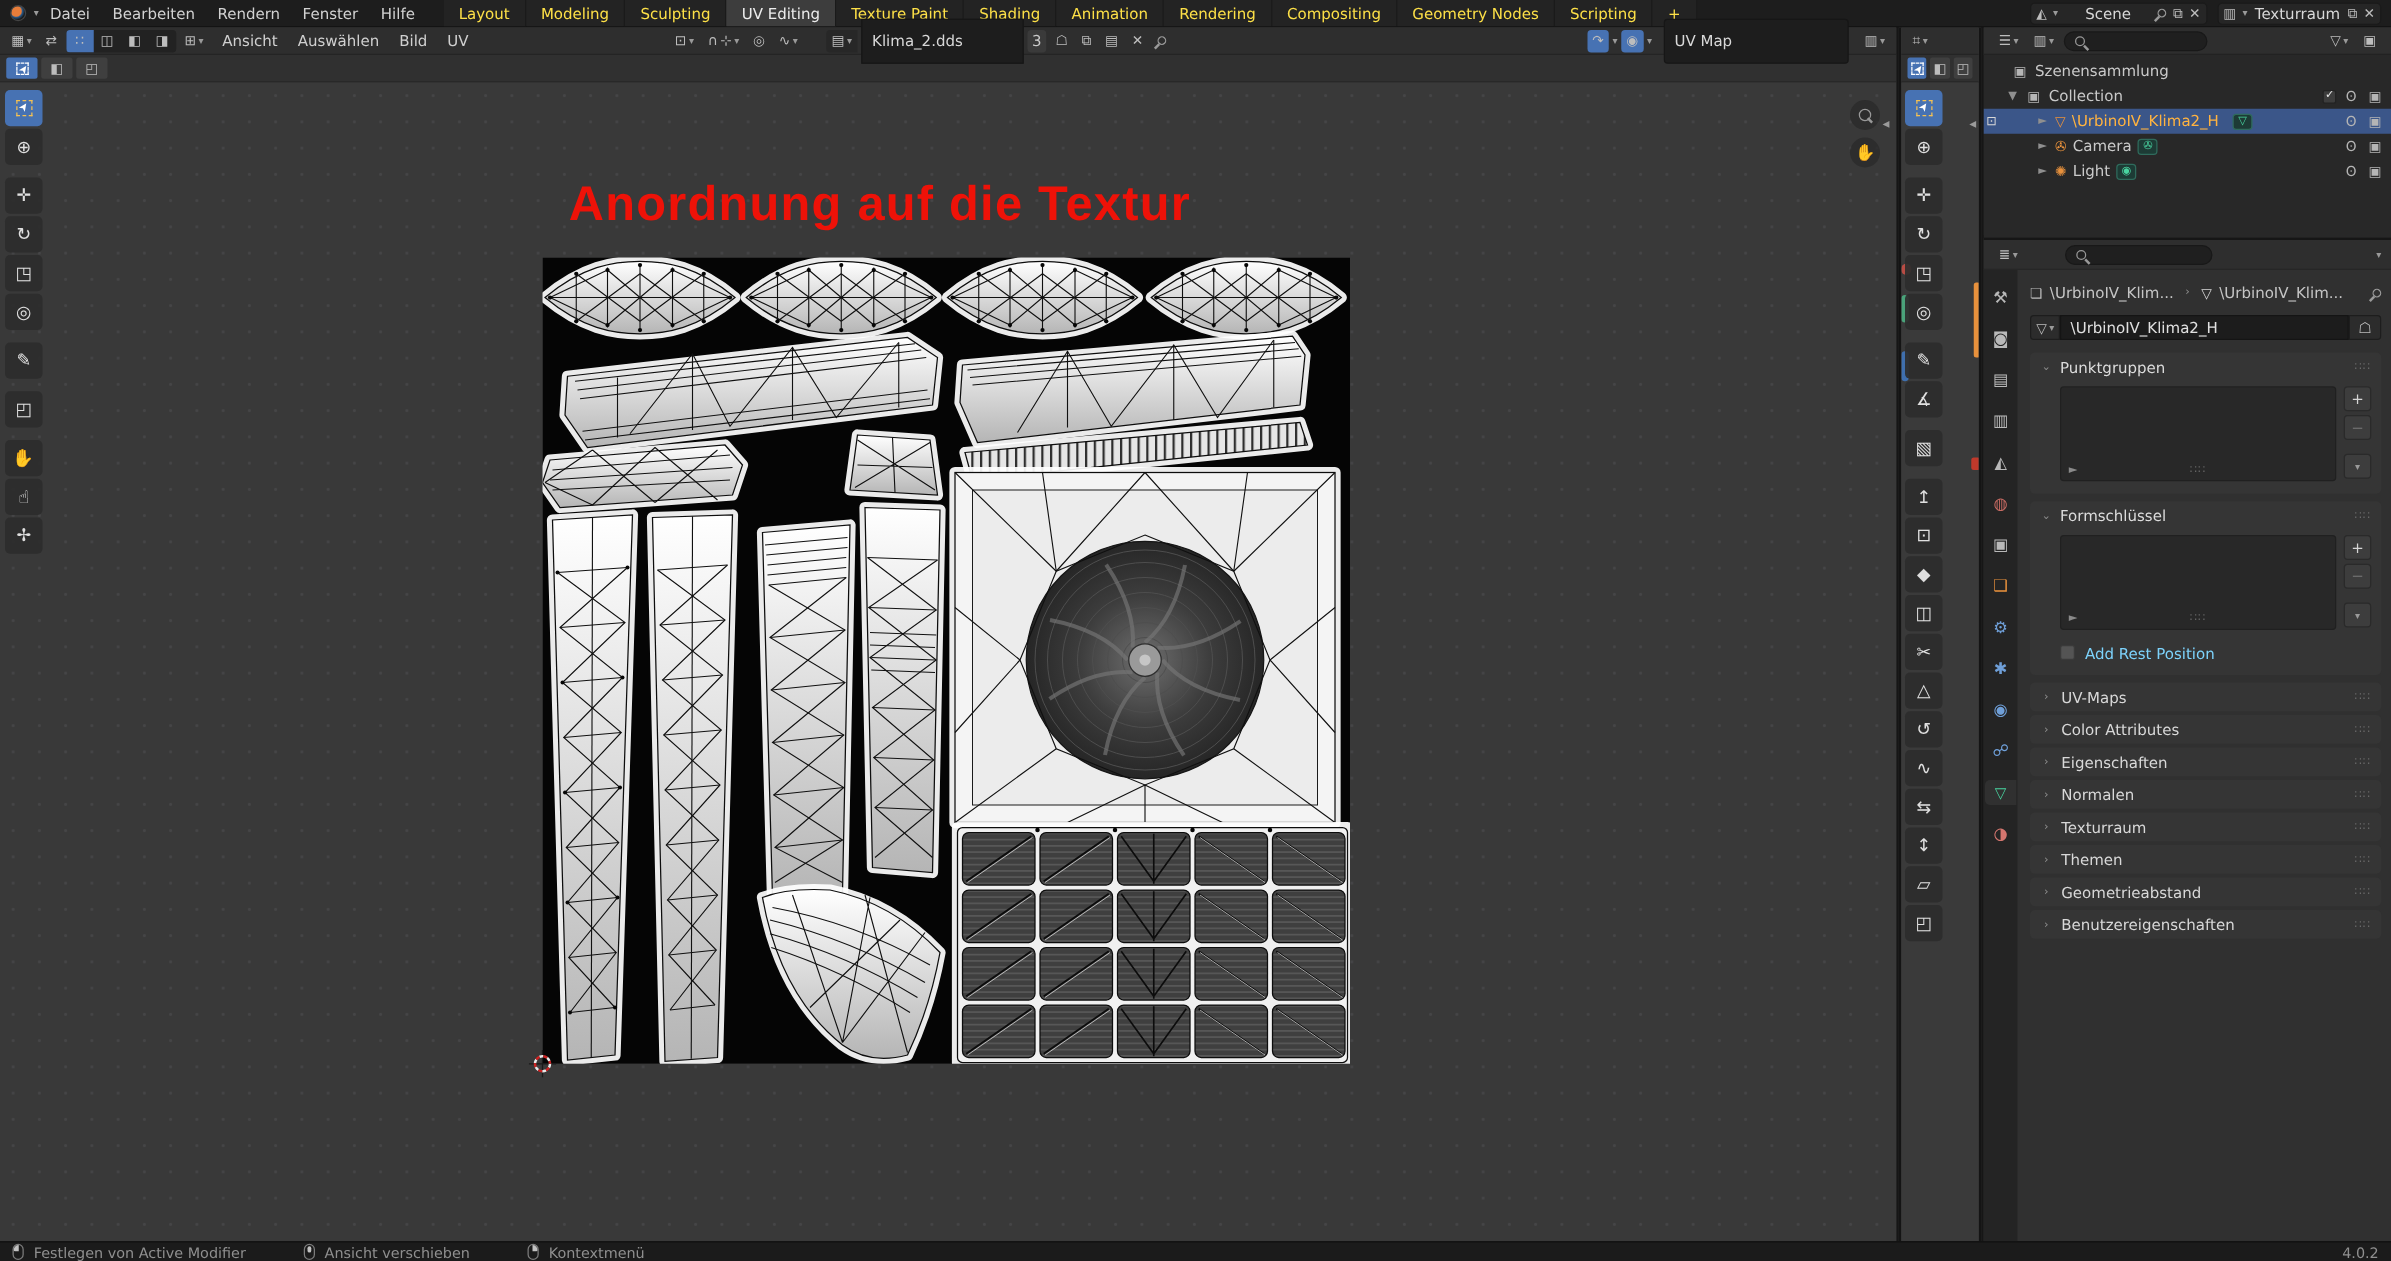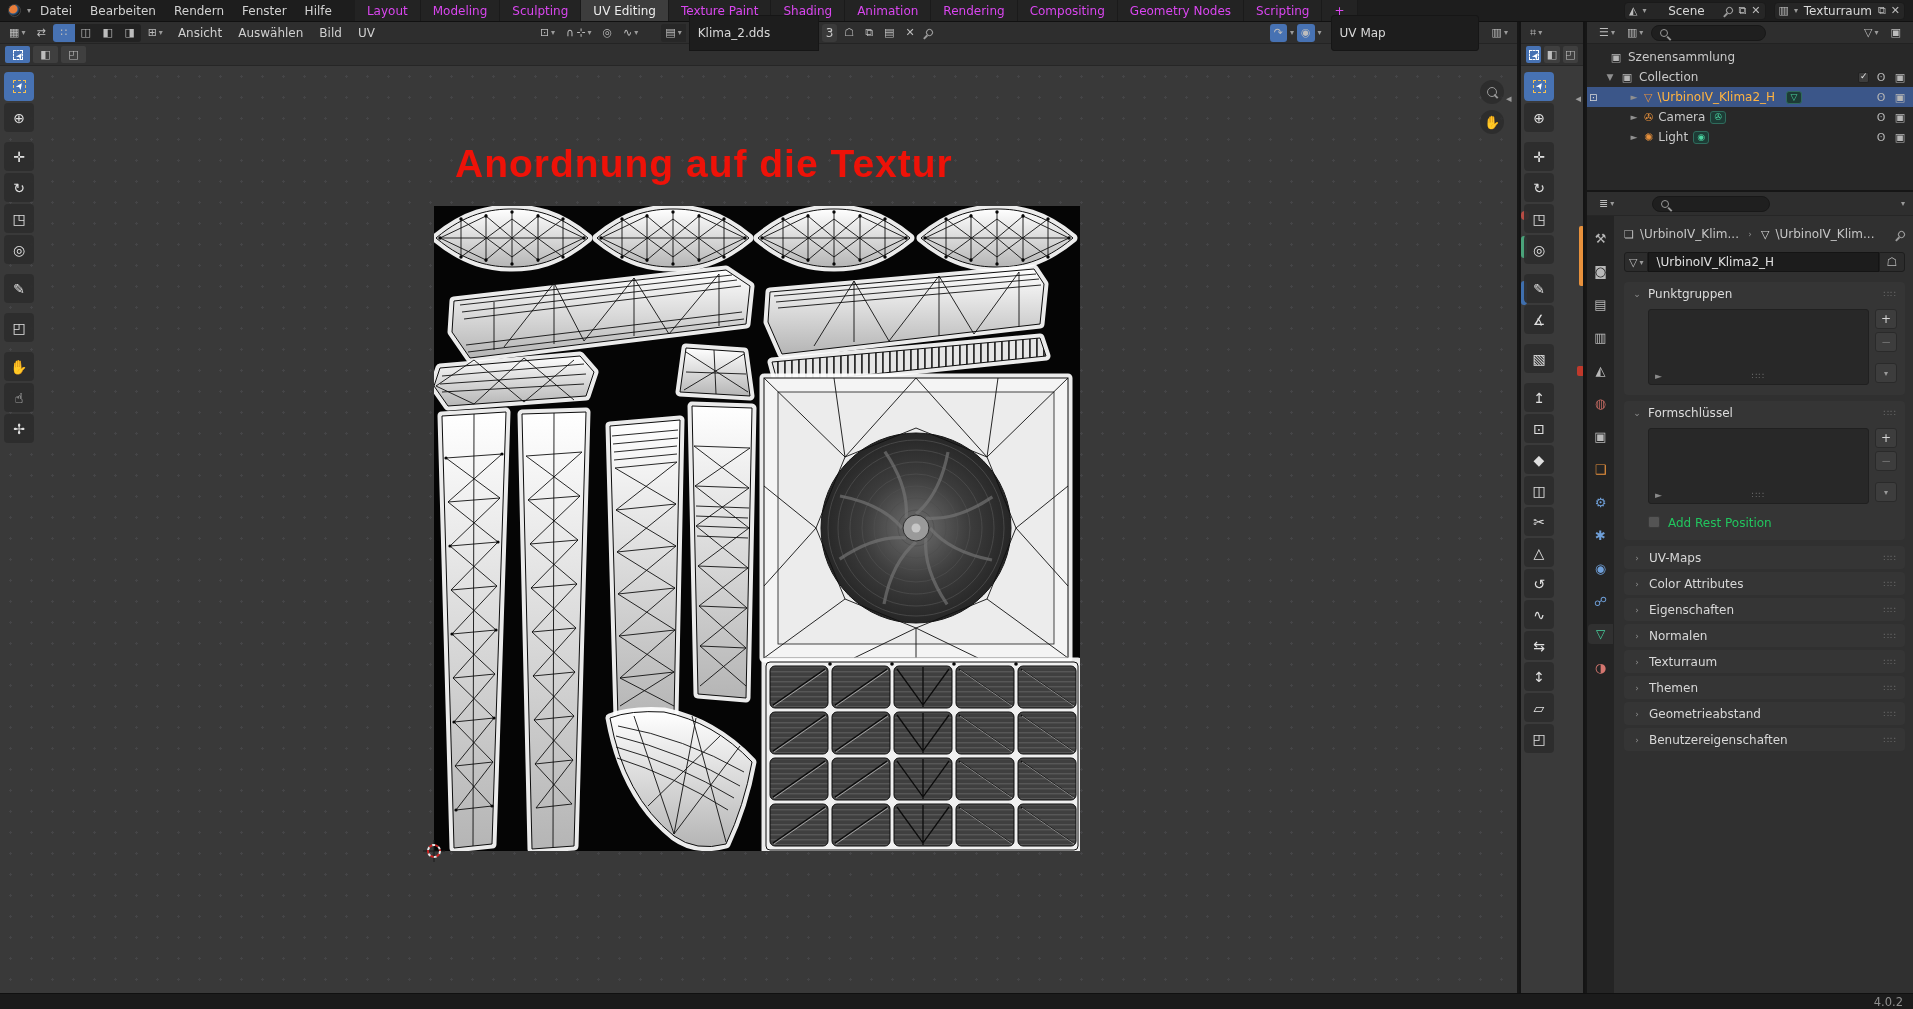--- a/index.html
+++ b/index.html
@@ -4,21 +4,21 @@
 <style>
   html,body{margin:0;padding:0;background:#0e0e0e;font-family:"DejaVu Sans",sans-serif;}
   *{box-sizing:border-box;user-select:none;}
   .app{position:relative;width:1913px;height:1009px;background:#161616;color:#c7c7c7;font-size:12px;overflow:hidden;}
 
   
   .topbar{position:absolute;left:0;top:0;width:1913px;height:22px;background:#1d1d1d;display:flex;align-items:center;border-bottom:1px solid #111;}
   .blogo{width:13px;height:13px;border-radius:50%;margin:0 6px 0 8px;background:radial-gradient(circle at 36% 36%,#e87d3a 0 4px,#265787 5px,#1a1a1a 7px);border:1px solid #444;}
   .menu-item{padding:0 9px;height:100%;display:flex;align-items:center;color:#d2d2d2;cursor:default;}
   .ws-tabs{display:flex;height:100%;margin-left:14px;}
-  .ws-tab{padding:0 12px;display:flex;align-items:center;color:#d946ef;background:#232323;border-right:1px solid #1a1a1a;white-space:nowrap;}
+  .ws-tab{padding:0 12px;display:flex;align-items:center;color:#fde047;background:#232323;border-right:1px solid #1a1a1a;white-space:nowrap;}
   .ws-tab.active{background:#3d3d3d;color:#ececec;}
   .tb-spacer{flex:1;}
   .id-block{display:flex;align-items:center;height:18px;background:#262626;border:1px solid #1a1a1a;border-radius:4px;margin-right:8px;padding:0 4px;gap:5px;}
   .id-block .nm{color:#d8d8d8;min-width:70px;text-align:center;}
   .dim{color:#6f6f6f;}
   .dd{font-size:8px;color:#9a9a9a;}
   .ic{color:#bdbdbd;font-size:11px;line-height:1;}
 
   
   .uv-editor{position:absolute;left:0;top:22px;width:1517px;height:971px;background:#393939;}
@@ -84,21 +84,21 @@
   .panel{background:#353535;border-radius:4px;margin-bottom:6px;overflow:hidden;}
   .panel-head{height:23px;display:flex;align-items:center;gap:6px;padding:0 8px;color:#dcdcdc;}
   .panel-head .grip{margin-left:auto;color:#6c6c6c;font-size:9px;letter-spacing:1px;}
   .panel-body{padding:4px 8px 10px 24px;display:flex;gap:6px;}
   .listbox{flex:1;height:76px;background:#282828;border:1px solid #202020;border-radius:3px;position:relative;}
   .listbox .foot-tri{position:absolute;left:6px;bottom:3px;color:#8a8a8a;font-size:9px;}
   .listbox .foot-grip{position:absolute;left:50%;bottom:3px;transform:translateX(-50%);color:#6a6a6a;font-size:9px;letter-spacing:1px;}
   .btncol{display:flex;flex-direction:column;gap:3px;}
   .sqbtn{width:22px;height:20px;background:#3d3d3d;border:1px solid #2a2a2a;border-radius:3px;display:flex;align-items:center;justify-content:center;color:#d5d5d5;font-size:12px;}
   .sqbtn.drop{margin-top:8px;}
-  .check-row{display:flex;align-items:flex-start;gap:8px;padding:2px 8px 10px 24px;color:#22c55e;}
+  .check-row{display:flex;align-items:flex-start;gap:8px;padding:2px 8px 10px 24px;color:#7dd3fc;}
   .cbx2{width:12px;height:12px;border-radius:2px;background:#545454;border:1px solid #3a3a3a;}
   .cpanel{height:23px;background:#353535;border-radius:4px;margin-bottom:3px;display:flex;align-items:center;gap:7px;padding:0 8px;color:#d8d8d8;}
   .cpanel .grip{margin-left:auto;color:#6c6c6c;font-size:9px;letter-spacing:1px;}
 
   
   [data-icon="object-icon"]{color:#e8913c;}
   [data-icon="world-icon"]{color:#c76b63;}
   [data-icon="modifiers-icon"],[data-icon="particles-icon"],[data-icon="physics-icon"],[data-icon="constraints-icon"]{color:#6f9fd8;}
   [data-icon="data-icon"]{color:#49d4a0;font-size:12px;}
   [data-icon="material-icon"]{color:#d4766f;}
@@ -948,16 +948,33 @@
                 <span>Benutzereigenschaften</span>
                 <span class="grip">∷∷</span>
               </div>
             </div>
         </div>
       </div>
     </div>
   </div>
 
   <div class="statusbar">
+    <div style="display:flex;align-items:center;">
+
+        <div class="hint">
+          <span class="mouse m-left" data-icon="mouse-left-icon"></span>
+          <span>Festlegen von Active Modifier</span>
+        </div>
+
+        <div class="hint">
+          <span class="mouse m-middle" data-icon="mouse-middle-icon"></span>
+          <span>Ansicht verschieben</span>
+        </div>
+
+        <div class="hint">
+          <span class="mouse m-right" data-icon="mouse-right-icon"></span>
+          <span>Kontextmenü</span>
+        </div>
+      </div>
     <div class="sb-spacer"></div>
     <span>4.0.2</span>
   </div>
 </div>
 
 </body></html>

